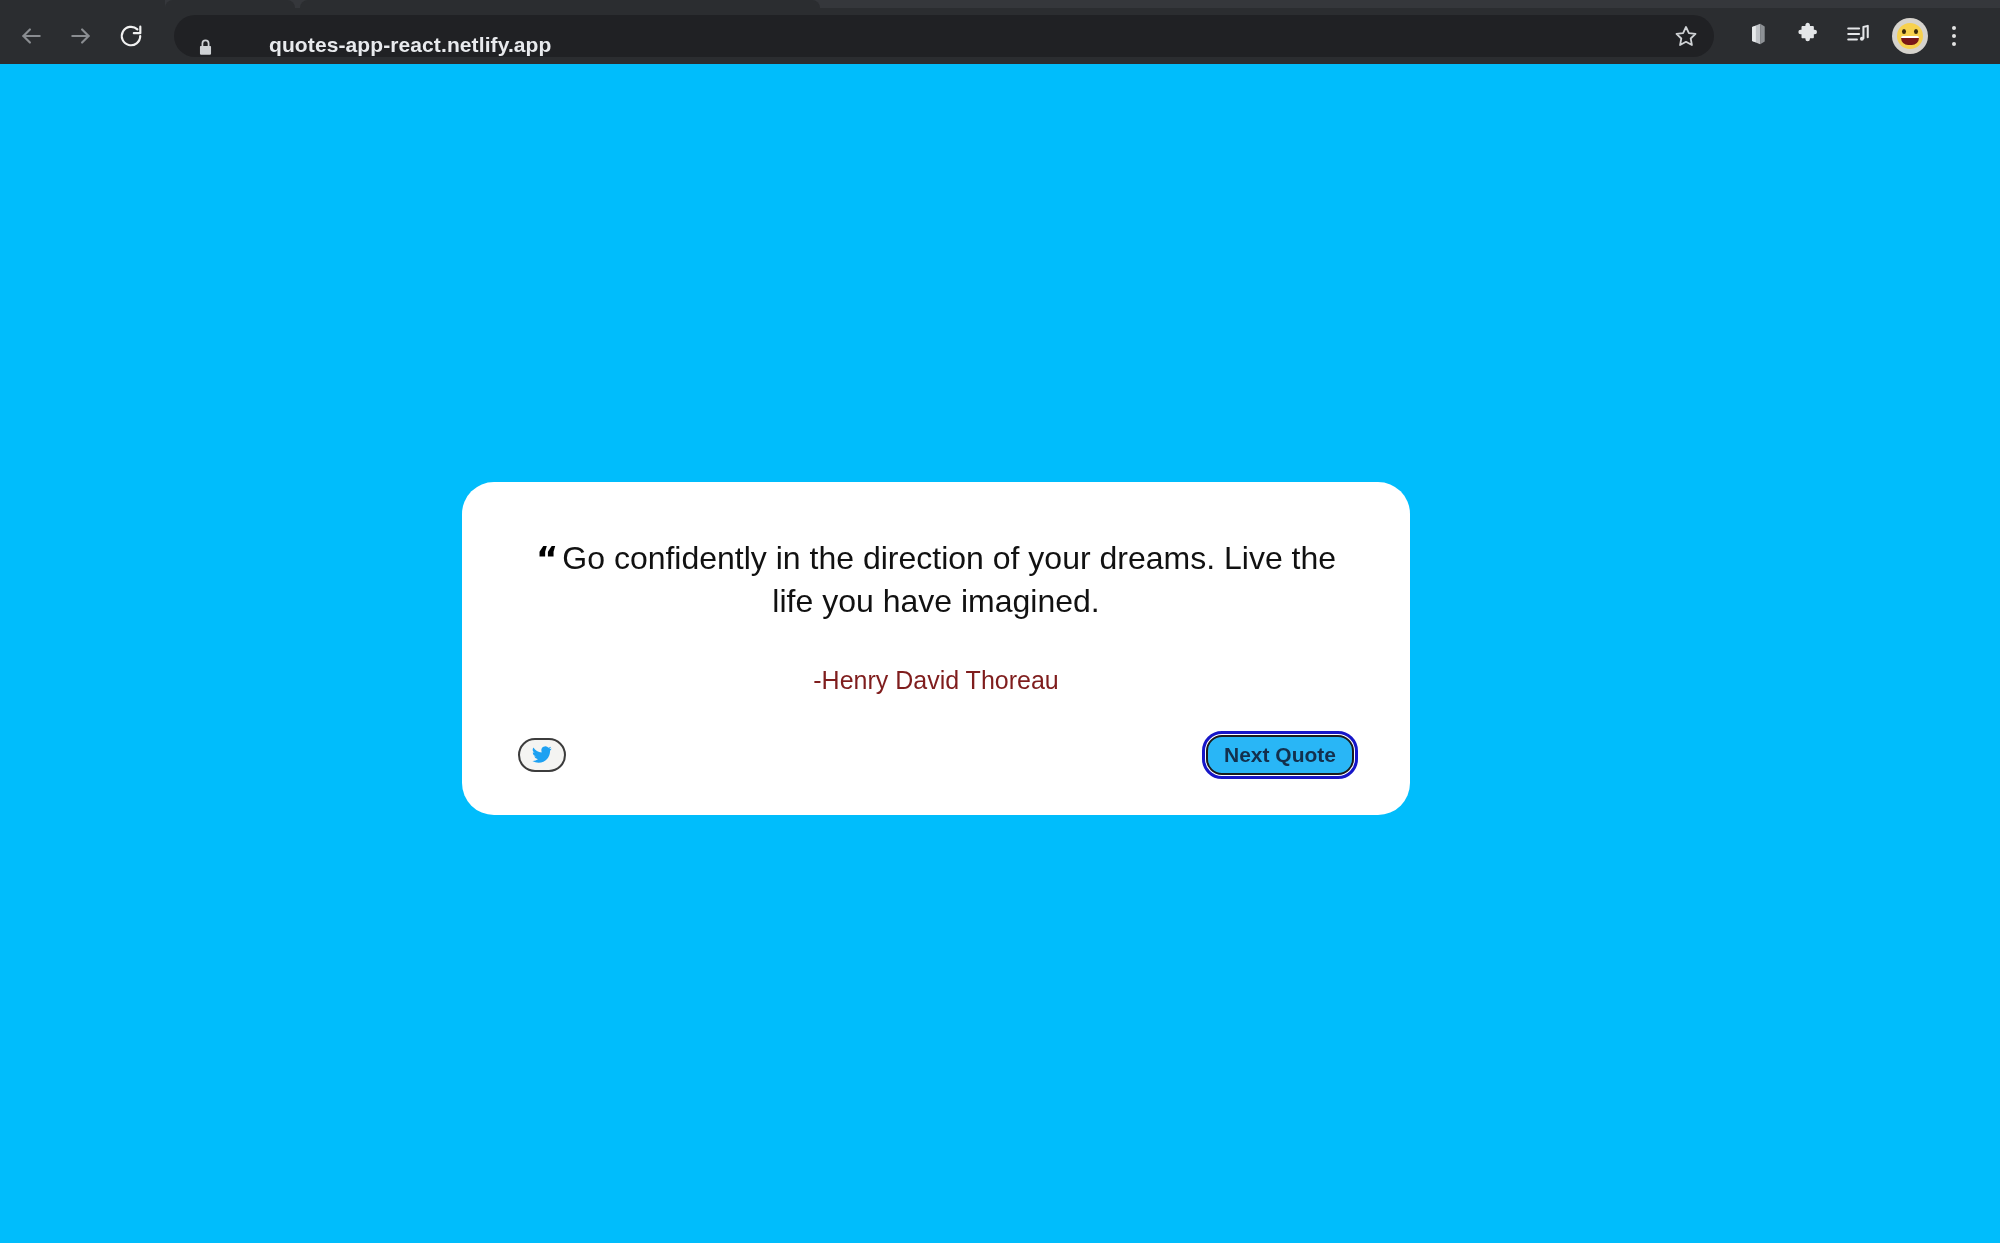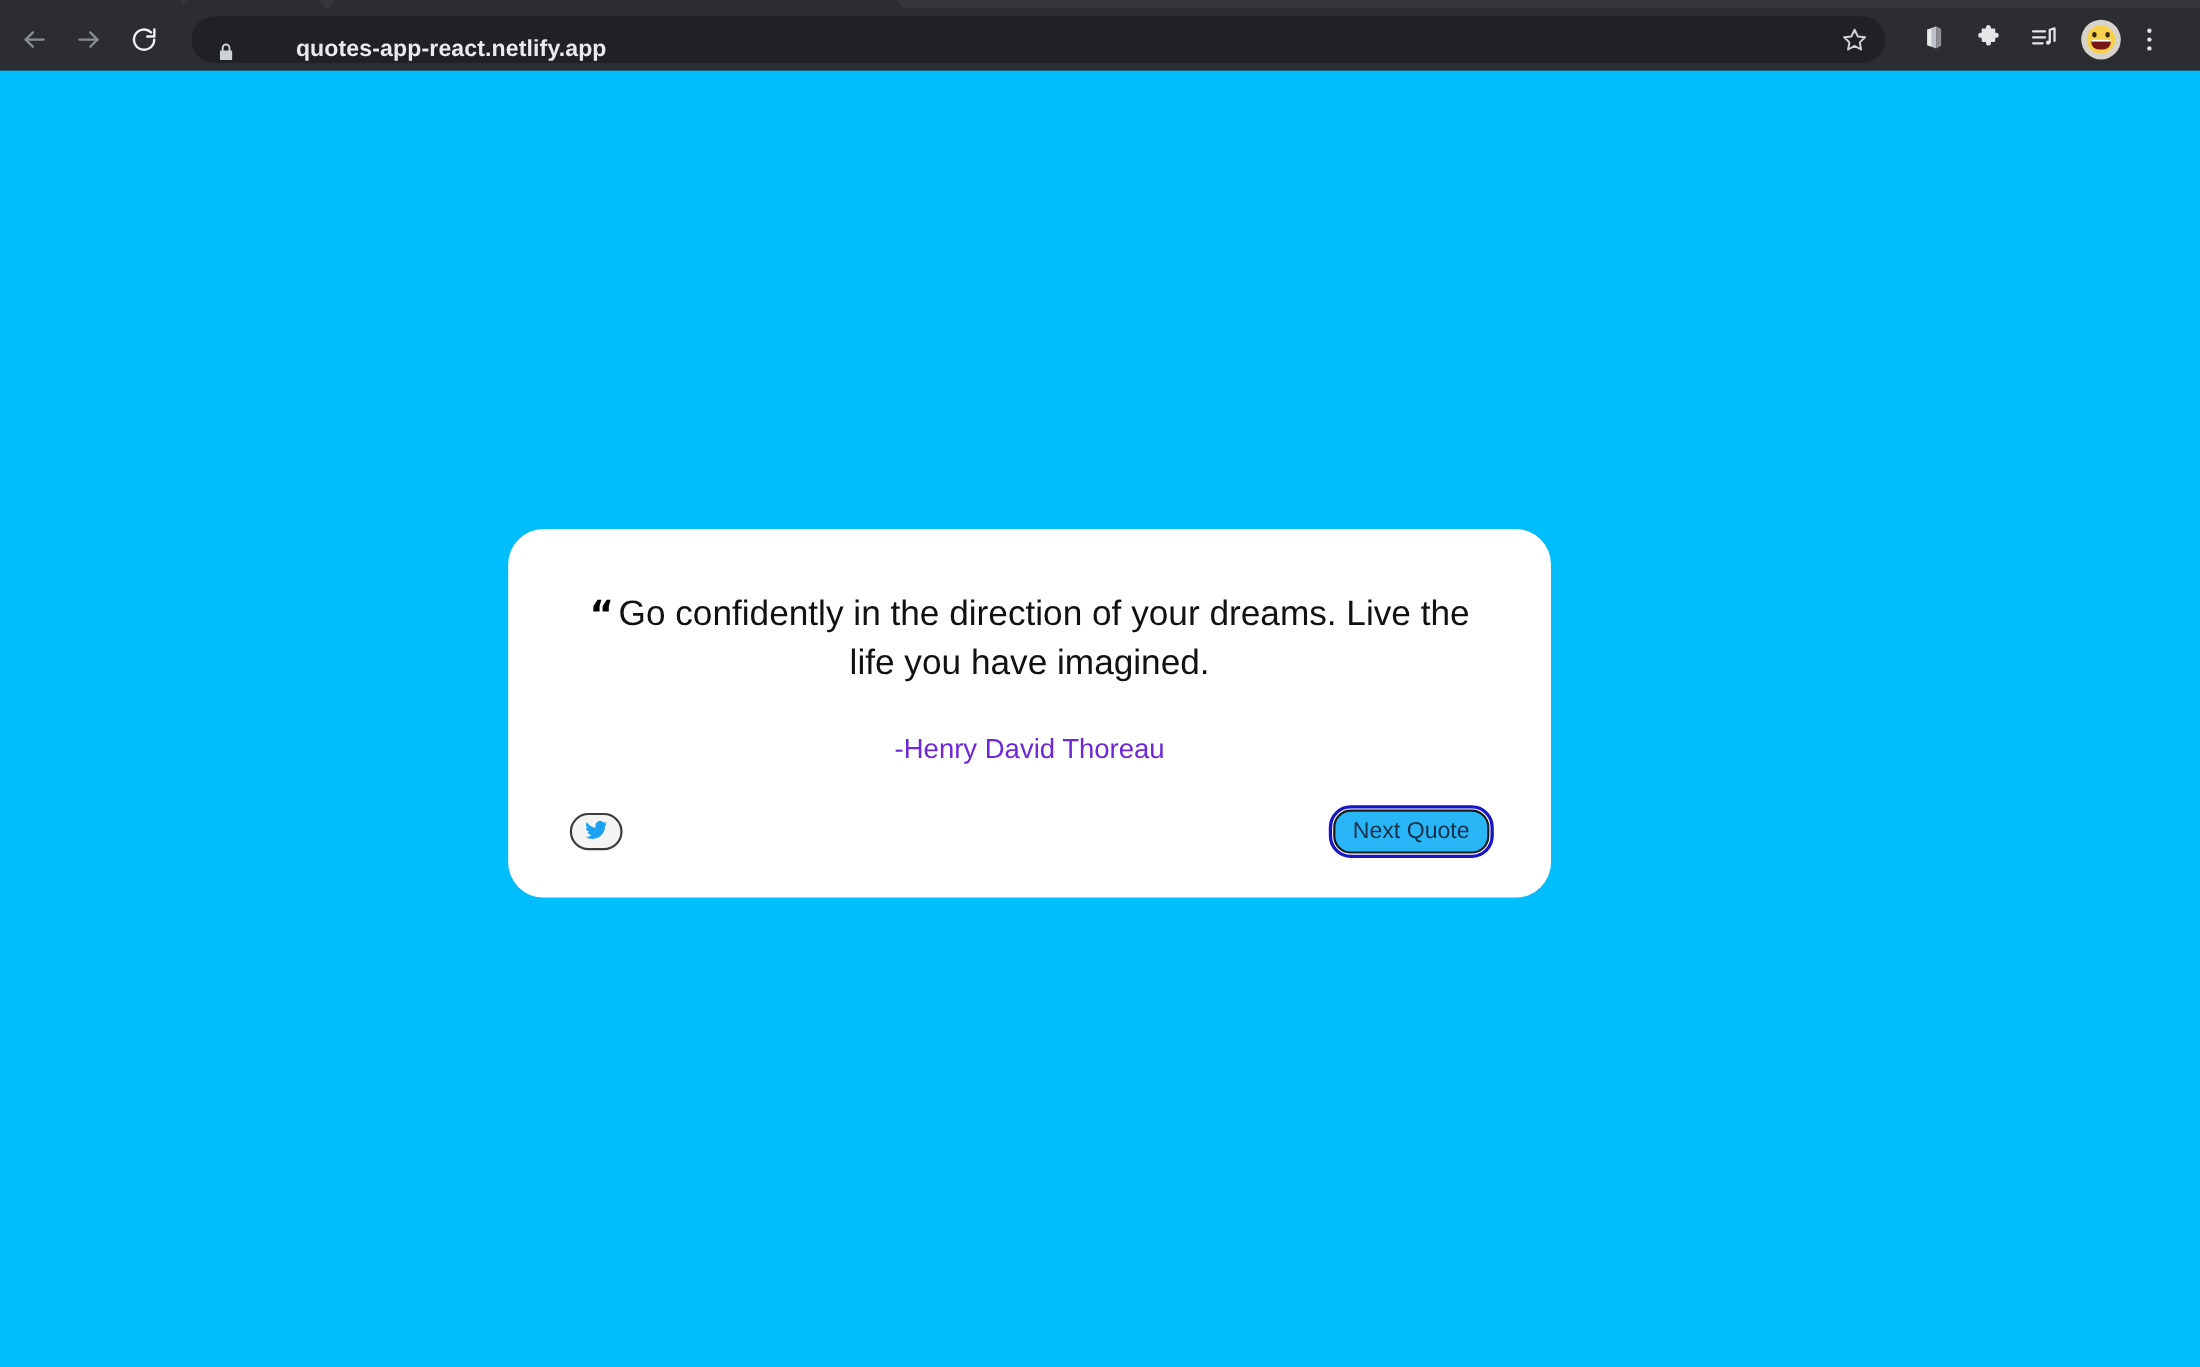--- a/index.html
+++ b/index.html
@@ -183,21 +183,21 @@
     font-weight: bold;
     font-size: 34px;
     color: #000;
     margin-right: 4px;
     vertical-align: -2px;
   }
   .quote-author {
     margin: 44px 0 0 0;
     text-align: center;
     font-size: 25px;
-    color: #6d28d9;
+    color: #7f1d1d;
     font-weight: 400;
   }
   .card-footer {
     margin-top: 40px;
     display: flex;
     align-items: center;
     justify-content: space-between;
   }
   .twitter-btn {
     width: 48px;
@@ -207,21 +207,21 @@
     background: #f4f4f2;
     display: flex;
     align-items: center;
     justify-content: center;
     padding: 0;
     cursor: pointer;
   }
   .next-btn {
     font-family: "Liberation Sans", sans-serif;
     font-size: 21px;
-    font-weight: normal;
+    font-weight: bold;
     color: #13304d;
     background: #29b6f6;
     border: 2px solid #1b1b1b;
     border-radius: 16px;
     padding: 6px 16px;
     outline: 3px solid #1616c8;
     outline-offset: 1px;
     cursor: pointer;
     line-height: 1.15;
   }

